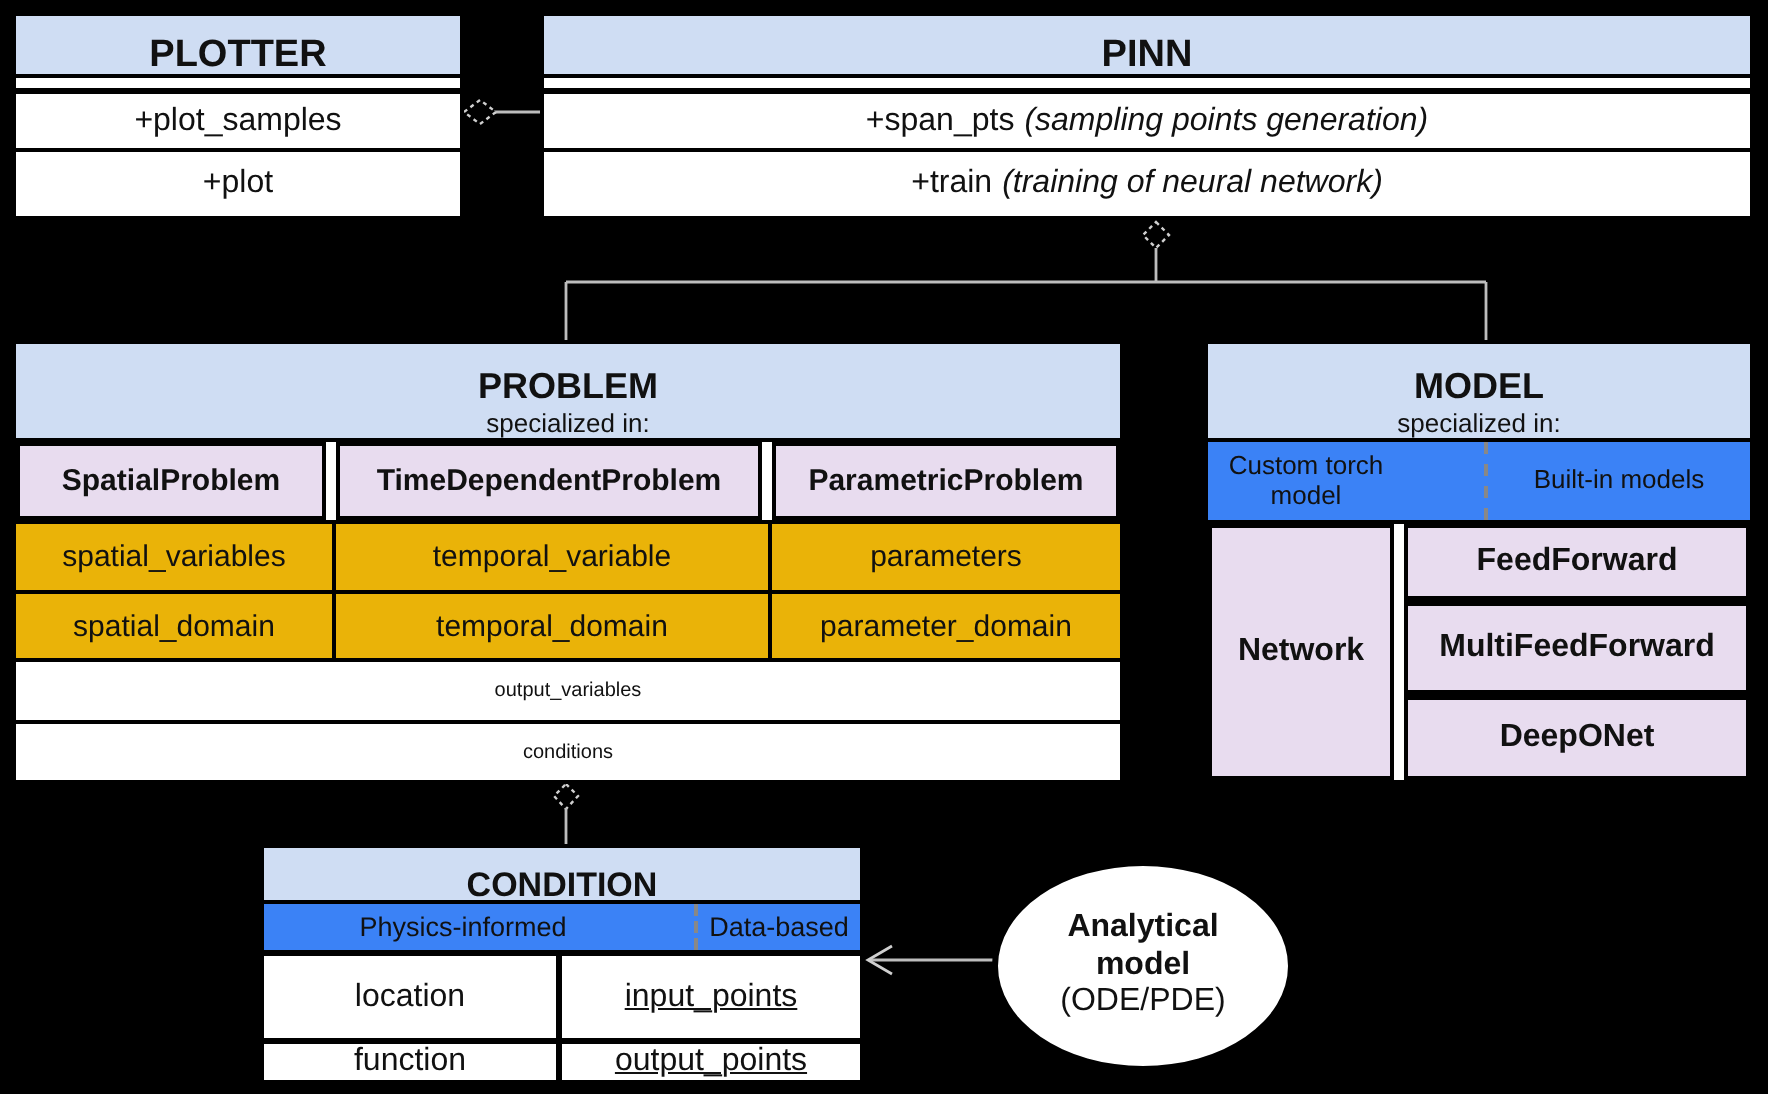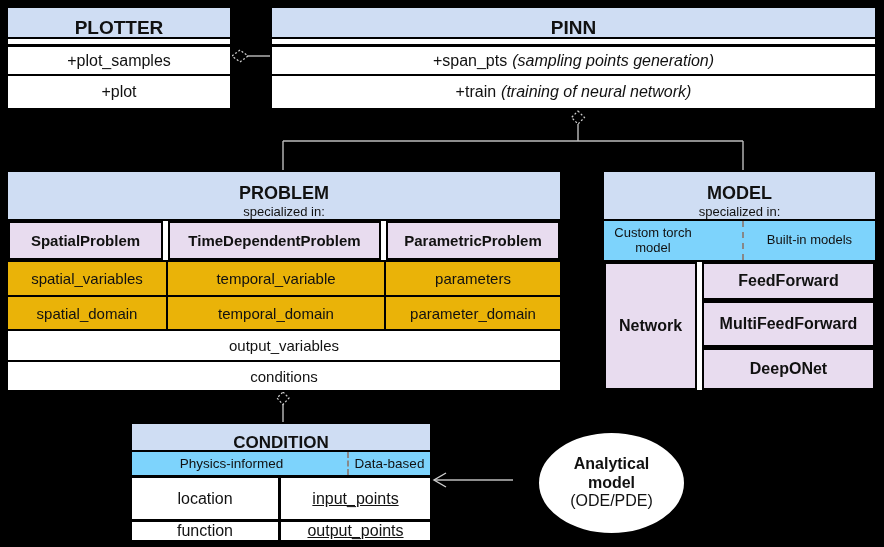--- a/index.html
+++ b/index.html
@@ -45,30 +45,30 @@
   .p-c3 { flex:1; }
   .attr-row { display:flex; border-bottom:2px solid #000; background:#eab308; }
   .attr-cell {
     display:flex; align-items:center; justify-content:center; font-size:15px;
   }
   .a-c1 { width:160px; border-right:2px solid #000; }
   .a-c2 { width:218px; border-right:2px solid #000; }
   .a-c3 { flex:1; }
   .full-row {
     display:flex; align-items:center; justify-content:center;
-    font-size:15px; border-bottom:2px solid #000; background:#fff;
+    font-size:10px; border-bottom:2px solid #000; background:#fff;
   }
   .problem .r12 { height:35px; }
   .problem .r34 { height:34px; }
   .problem .out { height:31px; }
   .problem .cond { flex:1; border-bottom:none; }
   
   .model { left:602px; top:170px; width:275px; height:222px; }
   .model .hdr { height:49px; font-size:18px; }
-  .catrow { display:flex; height:41px; border-bottom:2px solid #000; background:#7dd3fc;gap:40px; }
+  .catrow { display:flex; height:41px; border-bottom:2px solid #000; background:#3b82f6;gap:40px; }
   .catcell {
     display:flex; align-items:center; justify-content:center; text-align:center;
     font-size:13px; line-height:1.15; padding:0 4px;
   }
   .model .cat-left { width:98px; }
   .model .cat-right { flex:1; border-left:2px dashed #888; }
   .model-body { flex:1; display:flex; background:#fff; }
   .network-cell {
     width:93px; background:#e8dcef; border:2px solid #000;
     display:flex; align-items:center; justify-content:center;
@@ -92,21 +92,21 @@
   .cond-row { display:flex; border-bottom:3px solid #000; background:#fff; }
   .cond-row.last { border-bottom:none; flex:1; }
   .cond-row .cell {
     display:flex; align-items:center; justify-content:center; font-size:16px;
   }
   .cond-row .cl { width:149px; border-right:3px solid #000; }
   .cond-row .cr { flex:1;text-decoration:underline; }
   .condition .rloc { height:48px; }
   
   .ellipse {
-    position:absolute; left:536px; top:430px; width:145px; height:100px;
+    position:absolute; left:496px; top:430px; width:145px; height:100px;
     background:#fff; border:3px solid #000; border-radius:50%;
     display:flex; flex-direction:column; align-items:center; justify-content:center;
     z-index:2; line-height:1.15; font-size:16px; text-align:center;
   }
   .ellipse .b { font-weight:bold; }
   
   .connectors { position:absolute; left:0; top:0; width:884px; height:547px; z-index:1; pointer-events:none; }
 </style>
 </head>
 <body>

